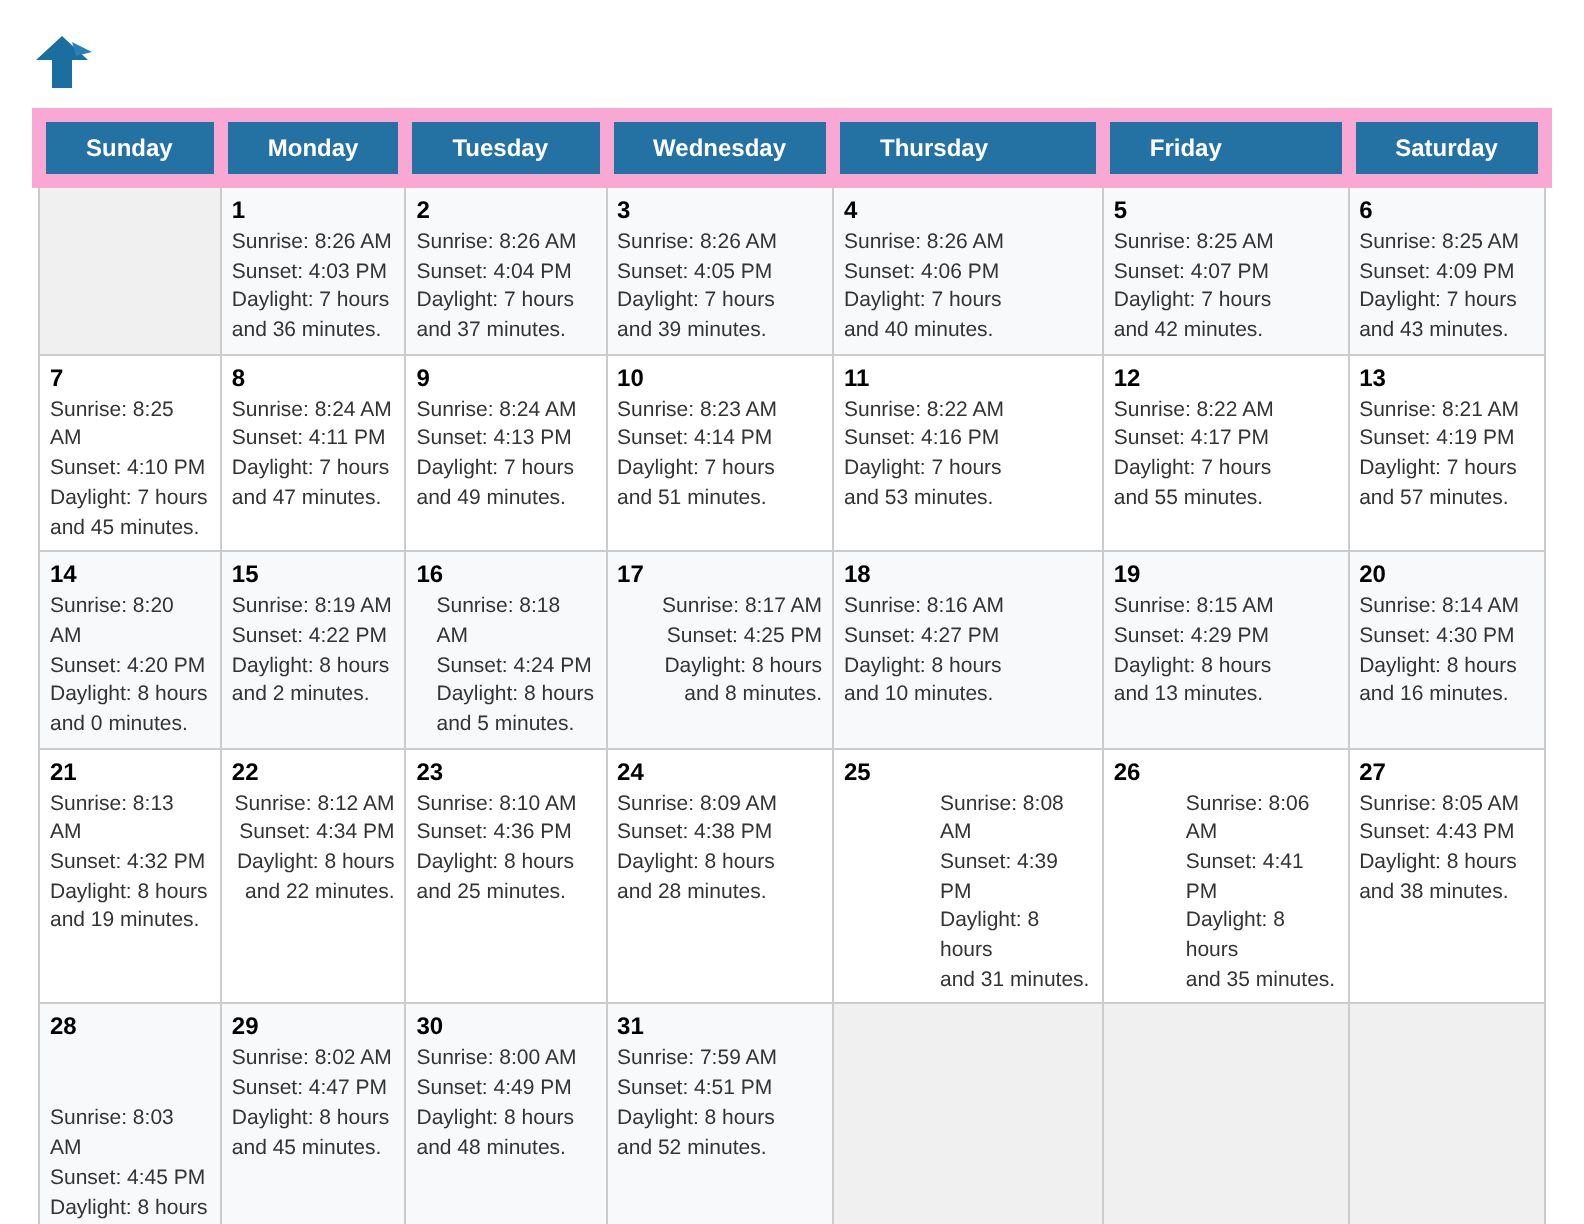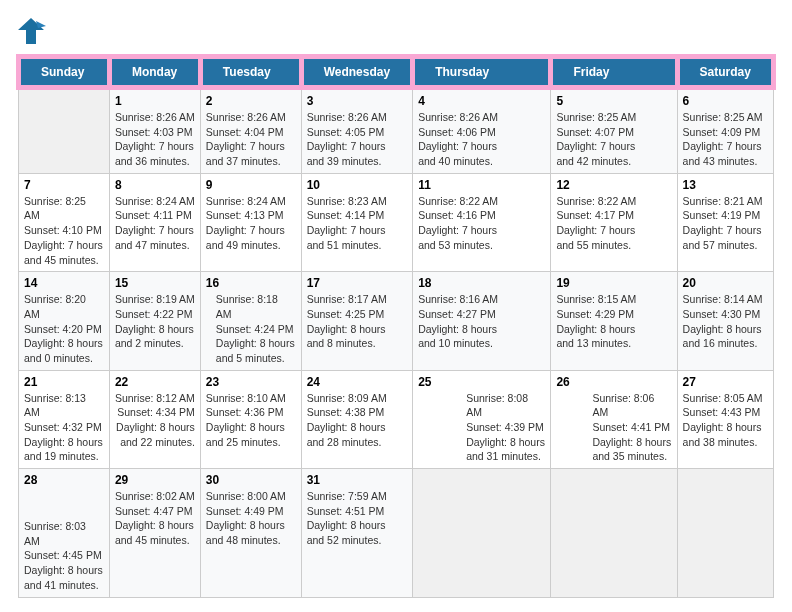--- a/index.html
+++ b/index.html
@@ -51,21 +51,21 @@
       border-collapse: collapse;
       font-size: 11px;
     }
     thead th {
       background: #2471a3;
       color: #fff;
       padding: 6px 20px;
       text-align: left;
       font-weight: bold;
       font-size: 12px;
-      border: 5px solid #f9a8d4;
+      border: 7px solid #f9a8d4;
     }
     tbody td {
       border: 1px solid #ccc;
       padding: 4px 5px;
       vertical-align: top;
       background: #fff;
     }
     tbody tr:nth-child(odd) td {
       background: #f8f9fa;
     }
@@ -229,21 +229,21 @@
         </td>
         <td>
           <span class="day-number">16</span>
           <div class="day-info" style="white-space: pre-line; margin-left: 10px;">Sunrise: 8:18 AM
 Sunset: 4:24 PM
 Daylight: 8 hours
 and 5 minutes.</div>
         </td>
         <td>
           <span class="day-number">17</span>
-          <div class="day-info" style="white-space: pre-line;">Sunrise: 8:17 AM
+          <div class="day-info" style="white-space: pre-line; text-align: right;">Sunrise: 8:17 AM
 Sunset: 4:25 PM
 Daylight: 8 hours
 and 8 minutes.</div>
         </td>
         <td>
           <span class="day-number">18</span>
           <div class="day-info" style="white-space: pre-line;">Sunrise: 8:16 AM
 Sunset: 4:27 PM
 Daylight: 8 hours
 and 10 minutes.</div>

